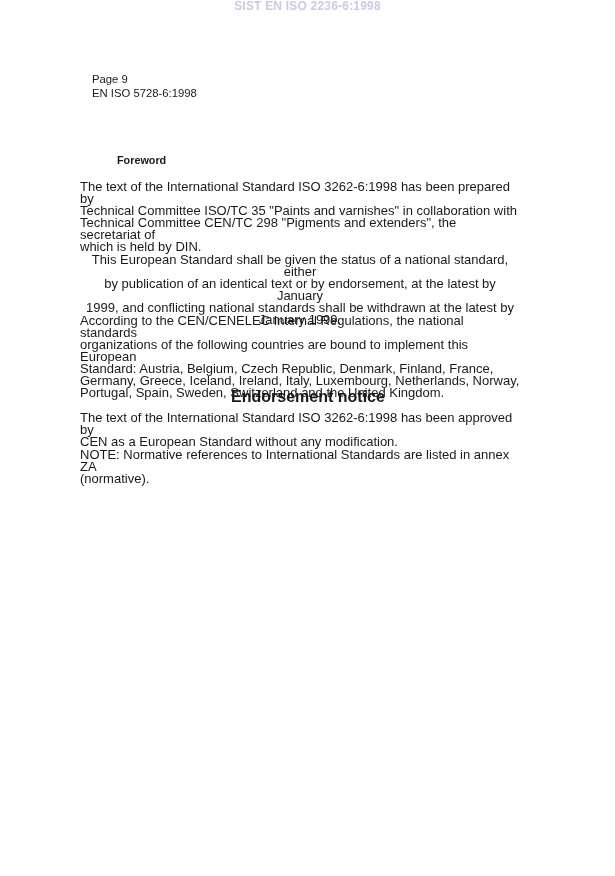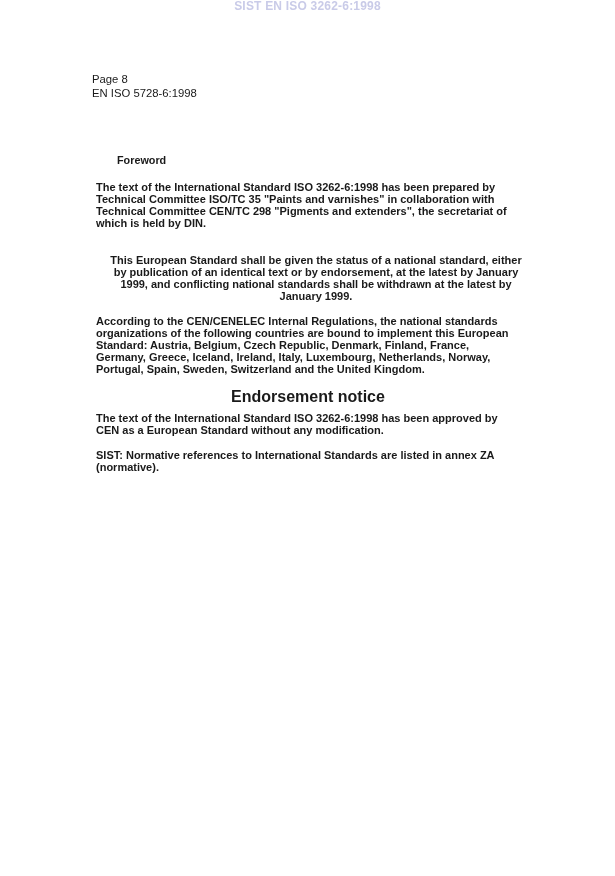--- a/index.html
+++ b/index.html
@@ -6,30 +6,30 @@
     body {
       width: 615px; height: 876px; background: #ffffff; position: relative; overflow: hidden;
       font-family: "Liberation Sans", sans-serif; color: #1a1a1a;
     }
     .watermark {
       position: absolute; top: -1px; left: 0; width: 615px; text-align: center;
       font-weight: bold; font-size: 12px; color: #c9cbe8; letter-spacing: 0.2px;
     }
     .page-header { position: absolute; left: 92px; top: 73px; font-size: 11.3px; line-height: 13.5px; }
     .section-title { position: absolute; left: 92px; font-weight: bold; font-size: 10.8px; }
-    .para { position: absolute; left: 96px; width: 440px; font-size: 11px; line-height: 12px; white-space: pre-line; font-weight: bold; }
+    .para { position: absolute; left: 80px; width: 440px; font-size: 13px; line-height: 12px; white-space: pre-line; }
     .center-title { position: absolute; left: 92px; width: 432px; text-align: center; font-weight: bold; font-size: 16px; }
   </style>
 </head>
 <body>
 
-<div class="watermark">SIST EN ISO 3262-6:1998</div>
+<div class="watermark">SIST EN ISO 2236-6:1998</div>
 
 <div class="page-header">
-  <div>Page 8</div>
+  <div>Page 9</div>
   <div>EN ISO 5728-6:1998</div>
 </div>
 
 <div class="section-title" style="top:154px;padding-left:25px;">Foreword</div>
 
 <div class="para" style="top:181px;">The text of the International Standard ISO 3262-6:1998 has been prepared by
 Technical Committee ISO/TC 35 "Paints and varnishes" in collaboration with
 Technical Committee CEN/TC 298 "Pigments and extenders",  the secretariat of
 which is held by DIN.</div>
 <div class="para" style="top:254px;text-align:center;">This European Standard shall be given the status of a national standard, either
@@ -39,14 +39,14 @@
 <div class="para" style="top:315px;">According to the CEN/CENELEC Internal Regulations, the national standards
 organizations of  the following countries are bound to implement this European
 Standard: Austria, Belgium, Czech Republic, Denmark, Finland, France,
 Germany, Greece, Iceland, Ireland, Italy, Luxembourg, Netherlands, Norway,
 Portugal, Spain, Sweden, Switzerland and the United Kingdom.</div>
 
 <div class="center-title" style="top:388px;">Endorsement notice</div>
 
 <div class="para" style="top:412px;">The text of the International Standard ISO 3262-6:1998 has been approved by
 CEN as a European Standard without any modification.</div>
-<div class="para" style="top:449px;">SIST: Normative references to International Standards are listed in annex ZA
+<div class="para" style="top:449px;">NOTE: Normative references to International Standards are listed in annex ZA
 (normative).</div>
 
 </body></html>

